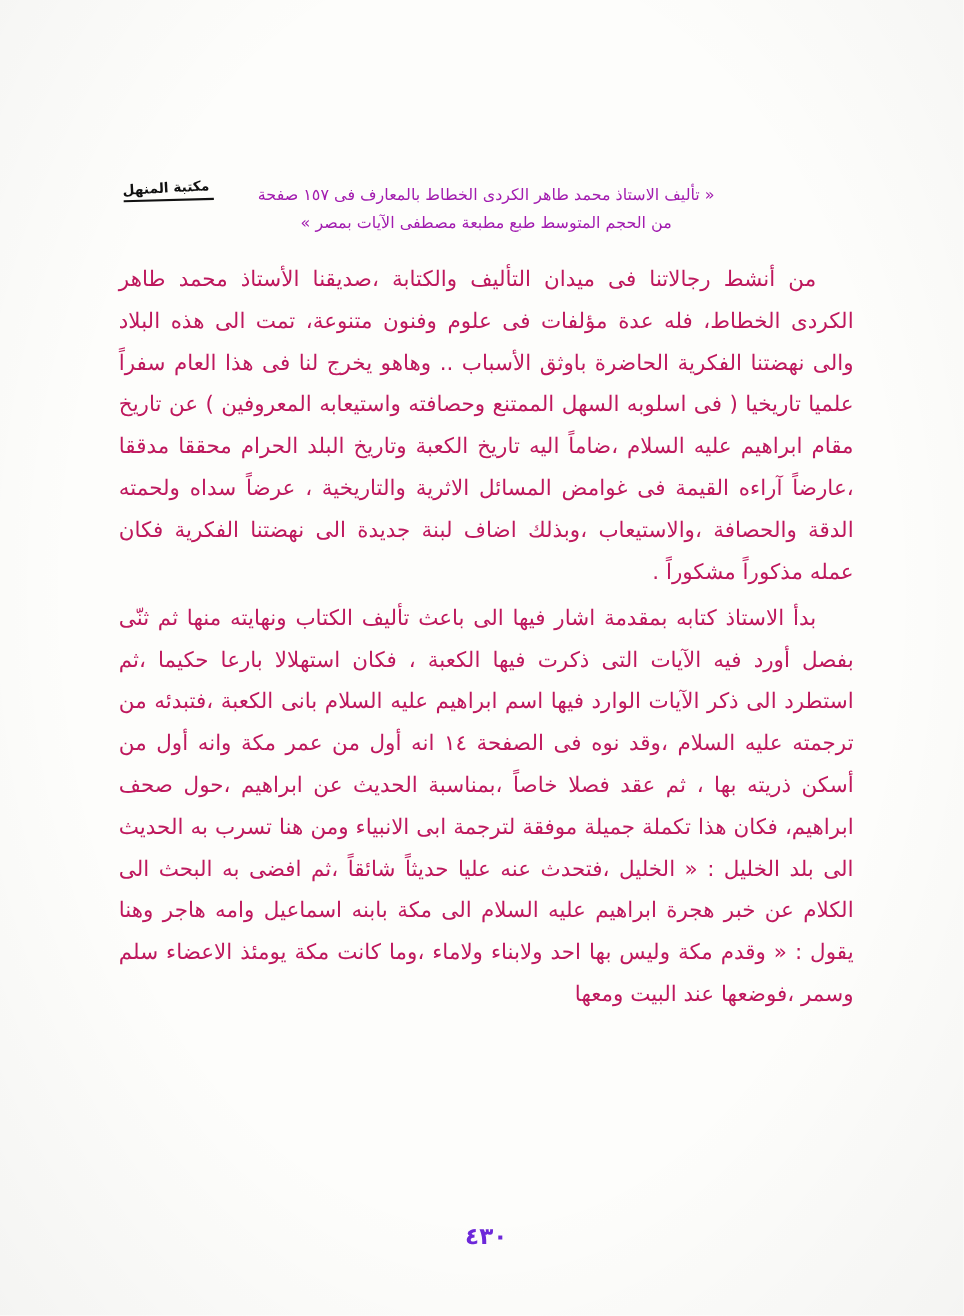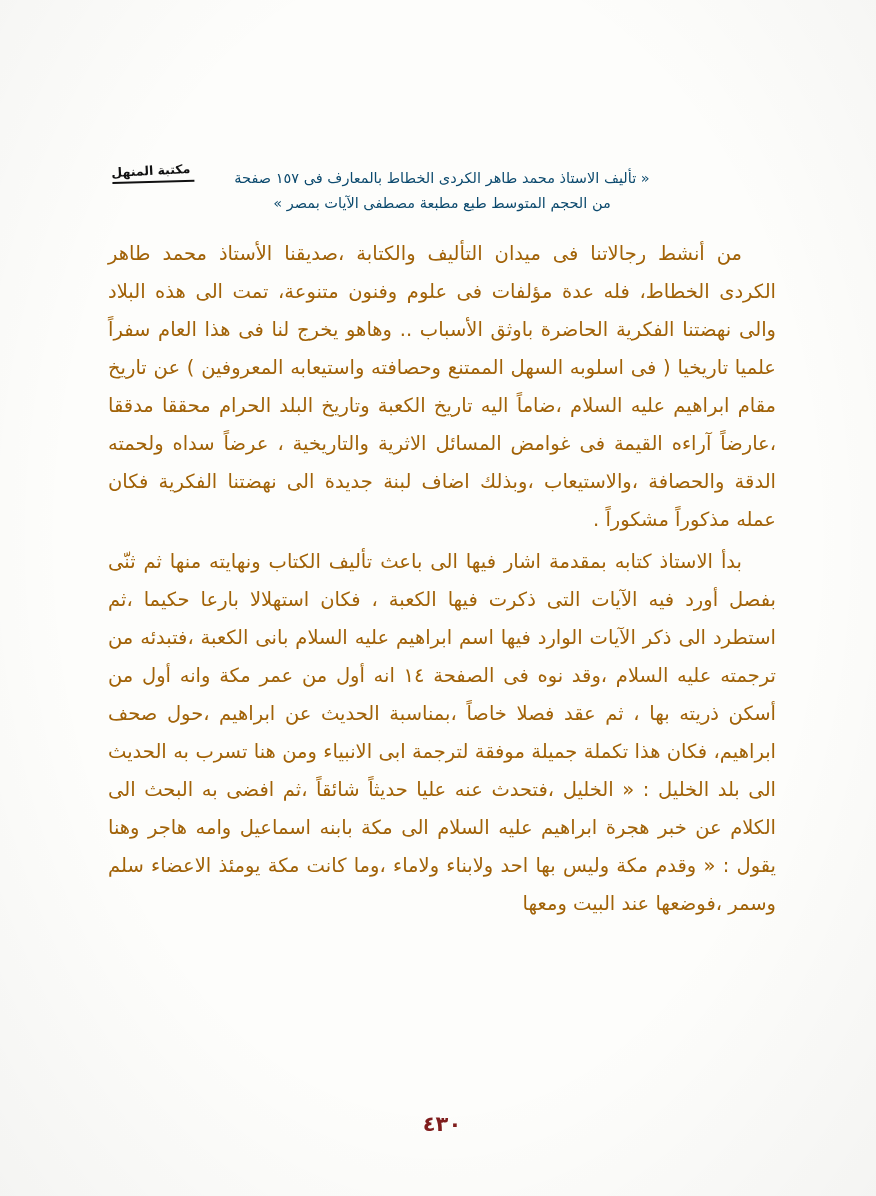--- a/index.html
+++ b/index.html
@@ -68,52 +68,52 @@
     letter-spacing: 0px;
     line-height: 1.25;
     color: #060606;
   }
 
   .subtitle {
     margin: 16px 0 0 0;
     text-align: center;
     font-size: 14.5px;
     line-height: 1.75;
-    color: #0c4a6e;
+    color: #a21caf;
   }
   .subtitle .sub-line {
     display: block;
   }
 
   .body-text {
     margin-top: 18px;
     font-size: 19.5px;
     line-height: 1.95;
     text-align: justify;
     text-justify: inter-word;
-    color: #a16207;
+    color: #be185d;
   }
   .para {
     margin: 0 0 4px 0;
     text-indent: 34px;
   }
   .para + .para {
     margin-top: 2px;
   }
 
   .page-number {
     position: absolute;
     bottom: 20px;
     left: 0;
     right: 0;
     text-align: center;
     font-size: 21px;
     font-weight: bold;
     letter-spacing: 1px;
-    color: #7f1d1d;
+    color: #6d28d9;
   }
 </style>
 </head>
 <body>
 
 <div class="page">
   <div class="content">
 
     <div class="library-stamp">
       <span>مكتبة المنهل</span>

